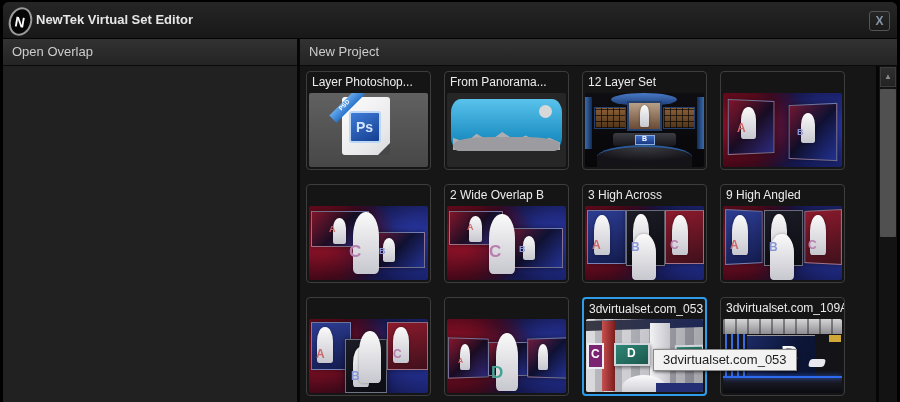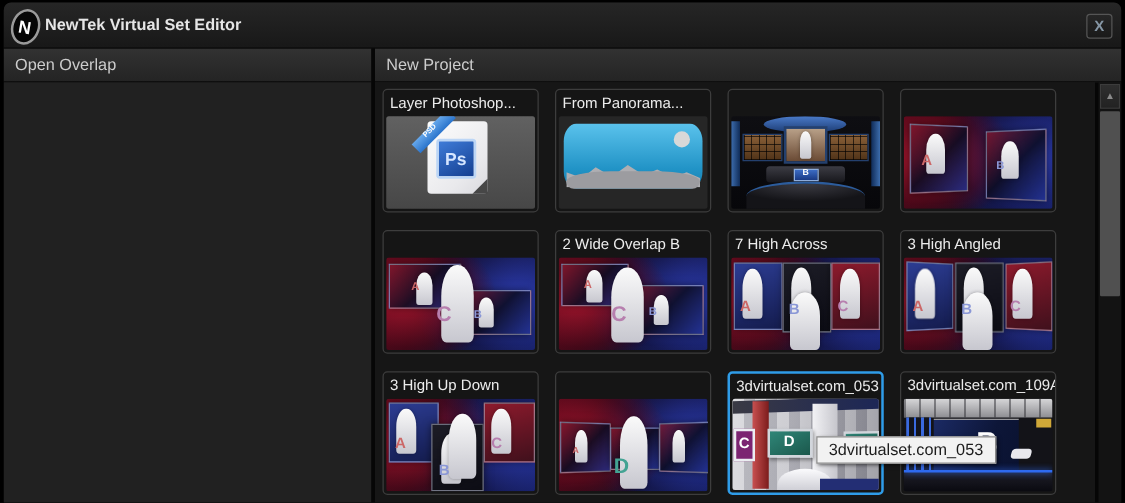--- a/index.html
+++ b/index.html
@@ -239,20 +239,21 @@
               <div class="tile">
     <div class="tile-label">From Panorama...</div>
     <div class="art art-pano">
                   <div class="pt pt-pano-frame"></div>
                   <div class="pt pt-mountains"></div>
                   <div class="pt pt-ground"></div>
                   <div class="pt pt-sun"></div>
                 </div>
   </div>
               <div class="tile">
+    <div class="tile-label">12 Layer Set</div>
     <div class="art art-s12">
                   <div class="pt pt-arch"></div>
                   <div class="pt pt-pillar-left"></div>
                   <div class="pt pt-pillar-right"></div>
                   <div class="pt pt-monitor-wall-left"></div>
                   <div class="pt pt-monitor-wall-right"></div>
                   <div class="pt pt-center-screen"></div>
                   <div class="pt pt-desk"></div>
                   <div class="pt pt-badge"></div>
                   <div class="pt pt-floor"></div>
@@ -289,51 +290,50 @@
                   <div class="pt pt-screen-2"></div>
                   <i class="fg fg-0"></i>
                   <i class="fg fg-1"></i>
                   <i class="fg fg-2"></i>
                   <span class="lt lt-0 c-red sz-s">A</span>
                   <span class="lt lt-1 c-blue sz-s">B</span>
                   <span class="lt lt-2 c-purple sz-l">C</span>
                 </div>
   </div>
               <div class="tile">
-    <div class="tile-label">7 High Across</div>
+    <div class="tile-label">3 High Across</div>
     <div class="art art-h3 art-rb">
                   <div class="pt pt-screen-1"></div>
                   <div class="pt pt-screen-2"></div>
                   <div class="pt pt-screen-3"></div>
                   <i class="fg fg-0"></i>
                   <i class="fg fg-1"></i>
                   <i class="fg fg-2"></i>
                   <i class="fg fg-3"></i>
                   <span class="lt lt-0 c-red sz-m">A</span>
                   <span class="lt lt-1 c-blue sz-m">B</span>
                   <span class="lt lt-2 c-purple sz-m">C</span>
                 </div>
   </div>
               <div class="tile">
-    <div class="tile-label">3 High Angled</div>
+    <div class="tile-label">9 High Angled</div>
     <div class="art art-h3a art-rb">
                   <div class="pt pt-screen-1"></div>
                   <div class="pt pt-screen-2"></div>
                   <div class="pt pt-screen-3"></div>
                   <i class="fg fg-0"></i>
                   <i class="fg fg-1"></i>
                   <i class="fg fg-2"></i>
                   <i class="fg fg-3"></i>
                   <span class="lt lt-0 c-red sz-m">A</span>
                   <span class="lt lt-1 c-blue sz-m">B</span>
                   <span class="lt lt-2 c-purple sz-m">C</span>
                 </div>
   </div>
               <div class="tile">
-    <div class="tile-label">3 High Up Down</div>
     <div class="art art-h3ud art-rb">
                   <div class="pt pt-screen-1"></div>
                   <div class="pt pt-screen-2"></div>
                   <div class="pt pt-screen-3"></div>
                   <i class="fg fg-0"></i>
                   <i class="fg fg-1"></i>
                   <i class="fg fg-2"></i>
                   <i class="fg fg-3"></i>
                   <span class="lt lt-0 c-red sz-m">A</span>
                   <span class="lt lt-1 c-blue sz-m">B</span>

